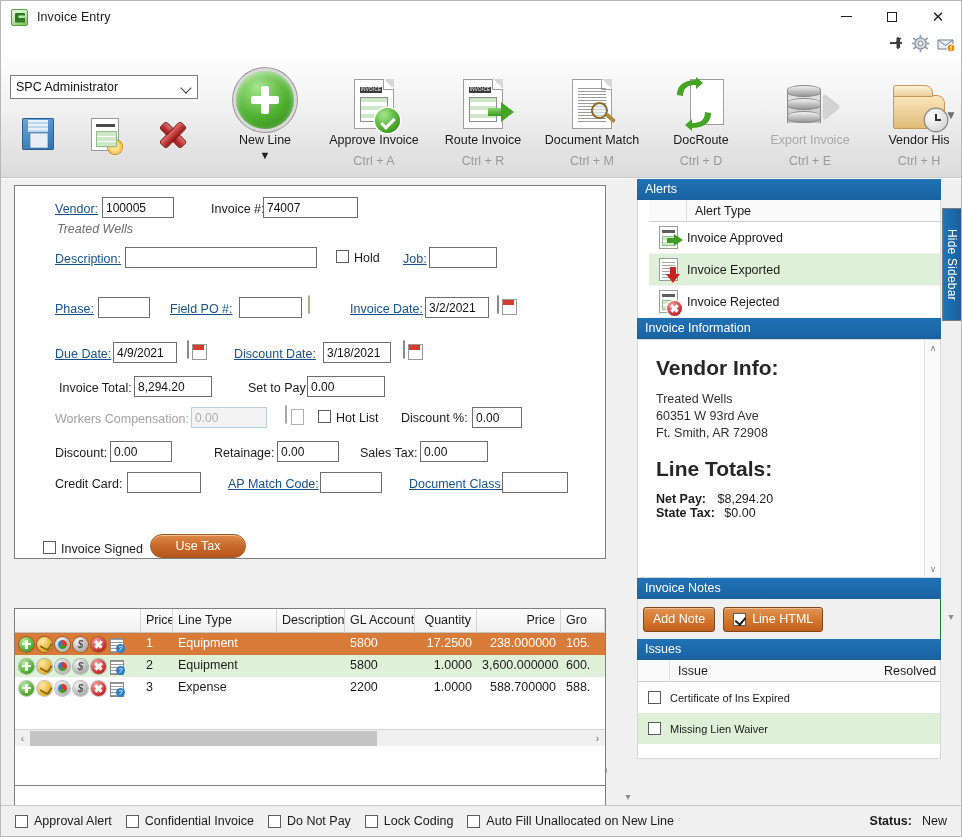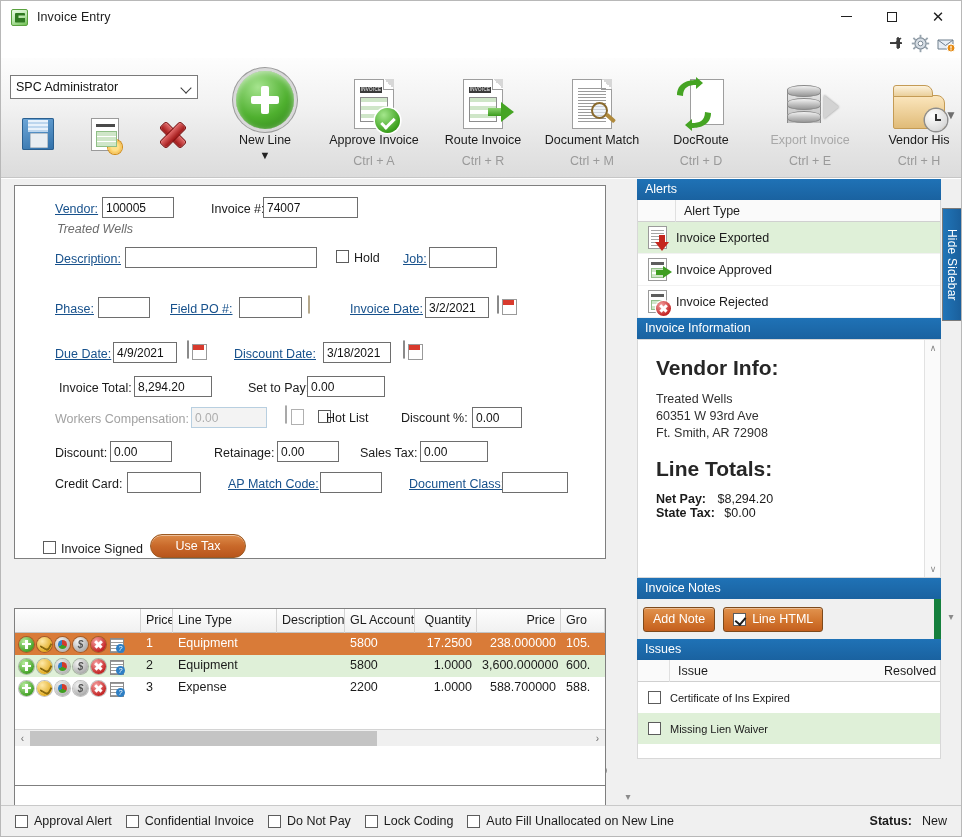--- a/index.html
+++ b/index.html
@@ -360,21 +360,21 @@
   .vs-title { font-size:21px; font-weight:bold; color:#262626; }
   .vs-line { font-size:12.5px; color:#303030; line-height:17px; }
   .kv { font-size:12.5px; color:#1b1b1b; font-weight:bold; }
   .kv .val { font-weight:normal; }
   .vscroll { position:absolute; right:0; top:0; width:16px; bottom:0; background:#fafafa;
      border-left:1px solid #e2e2e2; }
   .vscroll .a { position:absolute; left:0; width:16px; height:16px; text-align:center;
      font-size:9px; color:#888; line-height:16px; }
 
   .notes-bar { background:#f0f0f0; height:40px; display:flex; align-items:center; gap:8px; padding-left:5px;
-     border-left:1px solid #d8d8d8; border-right:7px solid #15803d;}
+     border-left:1px solid #d8d8d8; border-right:1px solid #15803d;}
   .obtn {
     border:1px solid #7e4a1c; border-radius:3px; color:#fff; font-size:12.5px;
     background: linear-gradient(180deg,#e1934f 0%,#d2762f 55%,#c45f1e 100%);
     padding:0 9px; height:25px; display:flex; align-items:center; cursor:pointer;
     box-shadow: inset 0 1px 0 rgba(255,255,255,.4);
   }
   .obtn .cbx { margin-right:6px; }
 
   .issue-row {
     display:flex; align-items:center; height:31px; font-size:11px; color:#1b1b1b; background:#fff;
@@ -629,21 +629,21 @@
         <span class="fld lbl-plain" style="left:44px; top:195px;text-align:right;">Invoice Total:</span>
         <input class="fld fi" style="left: 119px; top: 190px; width: 78px;" value="8,294.20">
         <span class="fld lbl-plain" style="left:233px; top:195px;">Set to Pay:</span>
         <input class="fld fi" style="left: 292px; top: 190px; width: 78px;" value="0.00">
 
         
         <span class="fld lbl-dim" style="left:40px; top:226px;">Workers Compensation:</span>
         <input class="fld fi dim" style="left: 176px; top: 221px; width: 76px;" value="0.00">
         <span class="fld calcbtn" style="left:262px; top:220px;"></span>
         <span class="fld cbx" style="left:303px; top:224px;"></span>
-        <span class="fld lbl-plain" style="left:311px; top:225px;">Hot List</span>
+        <span class="fld lbl-plain" style="left:321px; top:225px;">Hot List</span>
         <span class="fld lbl-plain" style="left:386px; top:225px;">Discount %:</span>
         <input class="fld fi" style="left: 457px; top: 221px; width: 50px;" value="0.00">
 
         
         <span class="fld lbl-plain" style="left:40px; top:260px;">Discount:</span>
         <input class="fld fi" style="left: 95px; top: 255px; width: 62px;" value="0.00">
         <span class="fld lbl-plain" style="left:199px; top:260px;">Retainage:</span>
         <input class="fld fi" style="left: 262px; top: 255px; width: 62px;" value="0.00">
         <span class="fld lbl-plain" style="left:345px; top:260px;">Sales Tax:</span>
         <input class="fld fi" style="left: 405px; top: 255px; width: 68px;" value="0.00">
@@ -752,49 +752,49 @@
       </div>
     </div>
 
     <div class="mid-scroll">
       <div class="dn">▾</div>
     </div>
 
     <div class="sidebar">
 
       <div class="panel-head">Alerts</div>
-      <div style="background:#fff; border-left:1px solid #d8d8d8; border-right:1px solid #d8d8d8;">
+      <div style="background:#fff; border-left:1px solid #d8d8d8; border-right:1px solid #d8d8d8;padding-left:11px;">
         <div class="list-head">
           <div class="c0"></div>
           <div class="cx">Alert Type</div>
-        </div>
-        <div class="alert-row hl">
-          <div class="alert-ic">
-            <div class="mini-doc">
-                <i class="mtxt"></i>
-              <div class="badge-rd">
-                  <i class="s"></i>
-                  <i class="h"></i>
-                </div>
-            </div>
-          </div>
-          <div>Invoice Exported</div>
         </div>
         <div class="alert-row">
           <div class="alert-ic">
             <div class="mini-doc">
                 <i class="ml"></i>
                 <i class="mg"></i>
               <div class="badge-ga">
                   <i class="s"></i>
                   <i class="h"></i>
                 </div>
             </div>
           </div>
           <div>Invoice Approved</div>
+        </div>
+        <div class="alert-row hl">
+          <div class="alert-ic">
+            <div class="mini-doc">
+                <i class="mtxt"></i>
+              <div class="badge-rd">
+                  <i class="s"></i>
+                  <i class="h"></i>
+                </div>
+            </div>
+          </div>
+          <div>Invoice Exported</div>
         </div>
         <div class="alert-row">
           <div class="alert-ic">
             <div class="mini-doc">
                 <i class="ml"></i>
                 <i class="mg"></i>
               <i class="badge-rx"></i>
             </div>
           </div>
           <div>Invoice Rejected</div>

